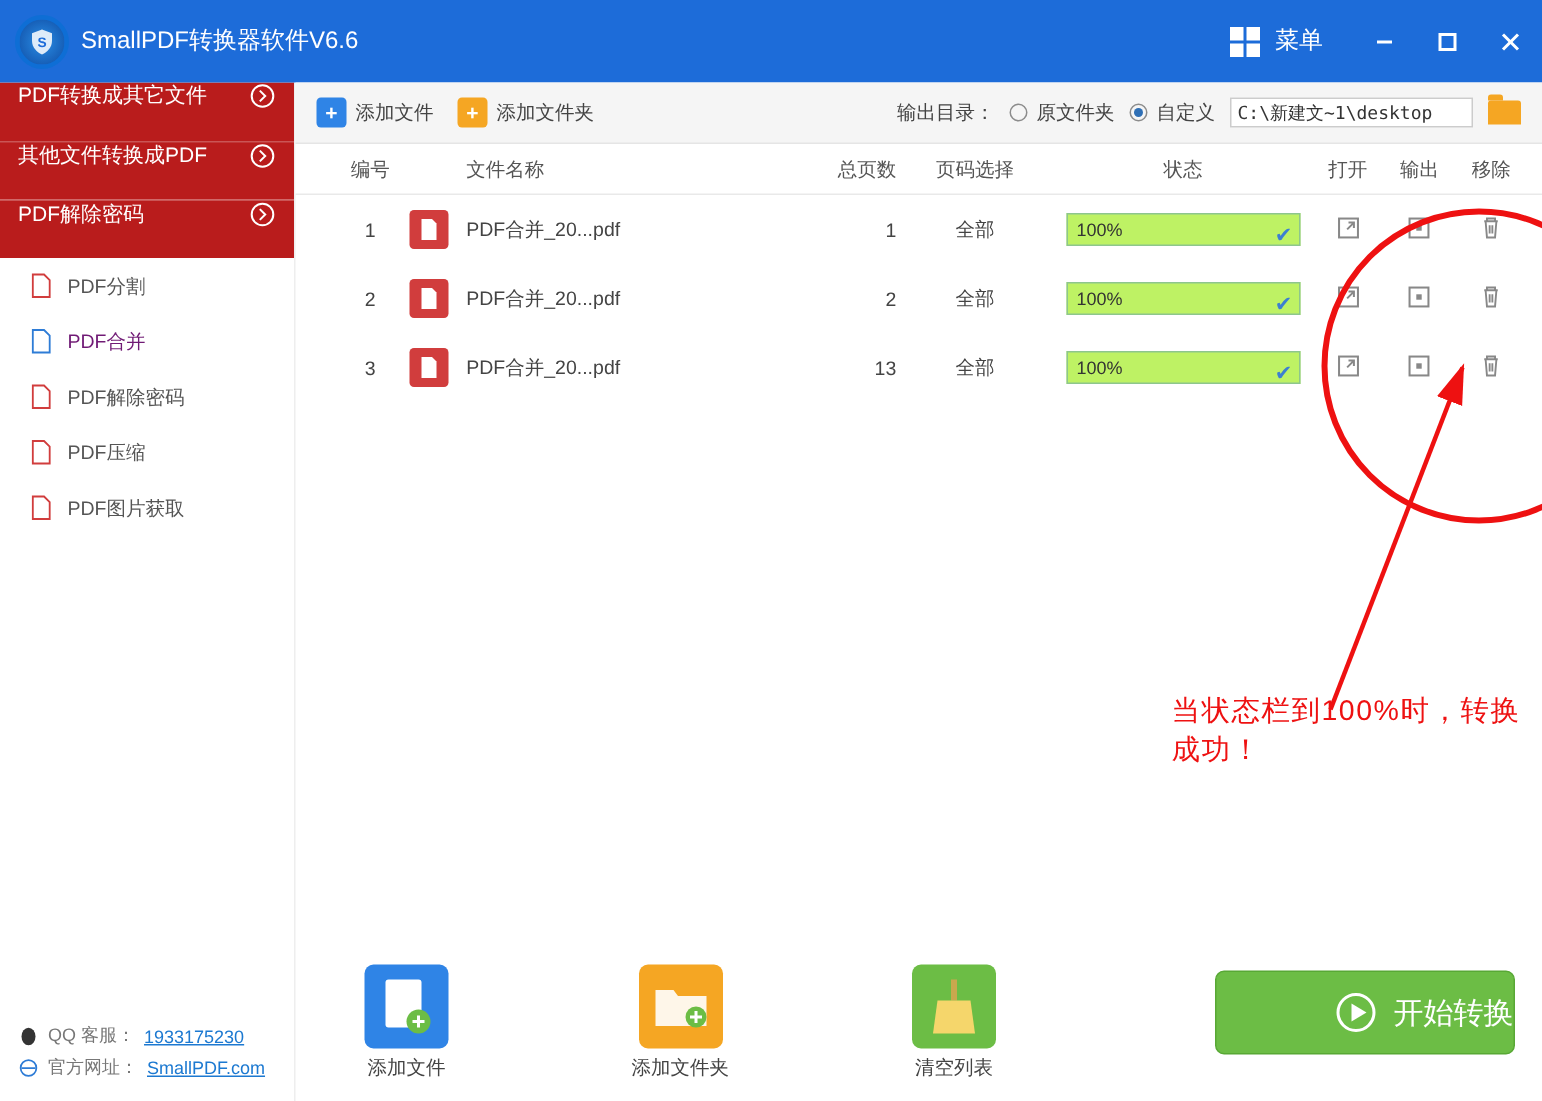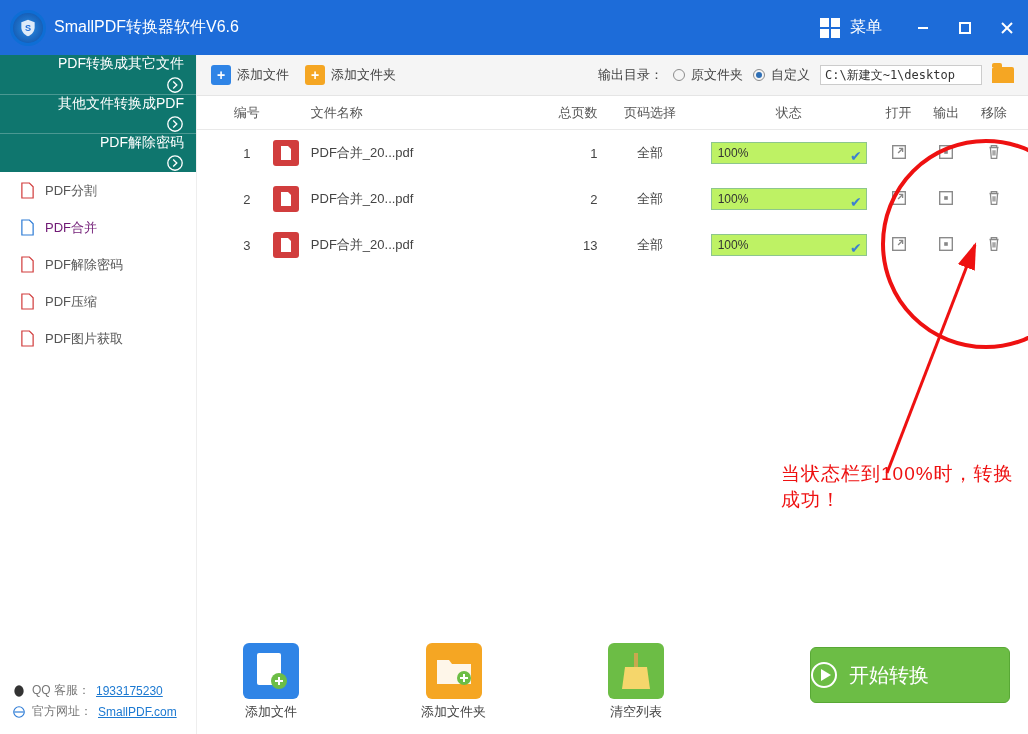--- a/index.html
+++ b/index.html
@@ -21,22 +21,22 @@
   .menu-area { display:flex; align-items:center; gap:10px; padding-right:20px; cursor:pointer; }
   .menu-grid { display:grid; grid-template-columns:9px 9px; grid-template-rows:9px 9px; gap:2px; }
   .menu-grid div { background:#fff; }
   .menu-text { font-size:16px; }
   .win-btns { display:flex; }
   .win-btn { width:42px; height:55px; display:flex; align-items:center; justify-content:center; cursor:pointer; color:#fff; }
 
   .content { display:flex; height: calc(100% - 55px); }
   .sidebar { width: 197px; background: #fff; border-right:1px solid #eee; display:flex; flex-direction:column; }
   .side-head {
-    height: 39px; background:#0f766e; color:#fff; display:flex; align-items:flex-end; justify-content:space-between;
-    padding: 0 12px; font-size:14px; cursor:pointer;flex-direction:column;
+    height: 39px; background:#b91c1c; color:#fff; display:flex; align-items:flex-start; justify-content:space-between;
+    padding: 0 12px; font-size:14px; cursor:pointer;
   }
   .side-head.border { border-top:1px solid rgba(255,255,255,0.25); }
   .side-item {
     height:37px; display:flex; align-items:center; gap:10px; padding-left:20px;
     font-size:13px; color:#555; cursor:pointer;
   }
   .side-item.active { color:#701a75; }
   .side-icon { width:15px; height:17px; flex-shrink:0; }
   .side-footer { margin-top:auto; padding: 8px 10px 10px 12px; font-size:12px; color:#777; }
   .side-footer .frow { display:flex; align-items:center; gap:6px; margin-bottom:4px; }
@@ -96,21 +96,21 @@
   .annot-text { position:absolute; left:584px; top:406px; color:#e11; font-size:19px; pointer-events:none; letter-spacing:1px;}
 
   .bottom {
     height:100px; border-top:1px solid transparent; display:flex; align-items:center; padding:0 18px 6px 46px;
     gap: 122px; position:relative;
   }
   .bot-btn { display:flex; flex-direction:column; align-items:center; gap:4px; font-size:13px; color:#444; cursor:pointer; }
   .bot-ico { width:56px; height:56px; border-radius:6px; display:flex; align-items:center; justify-content:center; }
   .start-btn {
     position:absolute; right:18px; top:12px; width:200px; height:56px; background:#6cbd45; border-radius:6px;
-    display:flex; align-items:center; justify-content:flex-start; gap:12px; color:#fff; font-size:20px; cursor:pointer;
+    display:flex; align-items:center; justify-content:flex-end; gap:12px; color:#fff; font-size:20px; cursor:pointer;
     border:1px solid #58a835;
   }
   .play { width:26px; height:26px; border:2px solid #fff; border-radius:50%; display:flex; align-items:center; justify-content:center;}
   .play::after { content:''; border-left:10px solid #fff; border-top:6px solid transparent; border-bottom:6px solid transparent; margin-left:3px;}
   .chev { width:18px; height:18px; }
 </style>
 </head>
 <body>
 
 <div class="titlebar">

